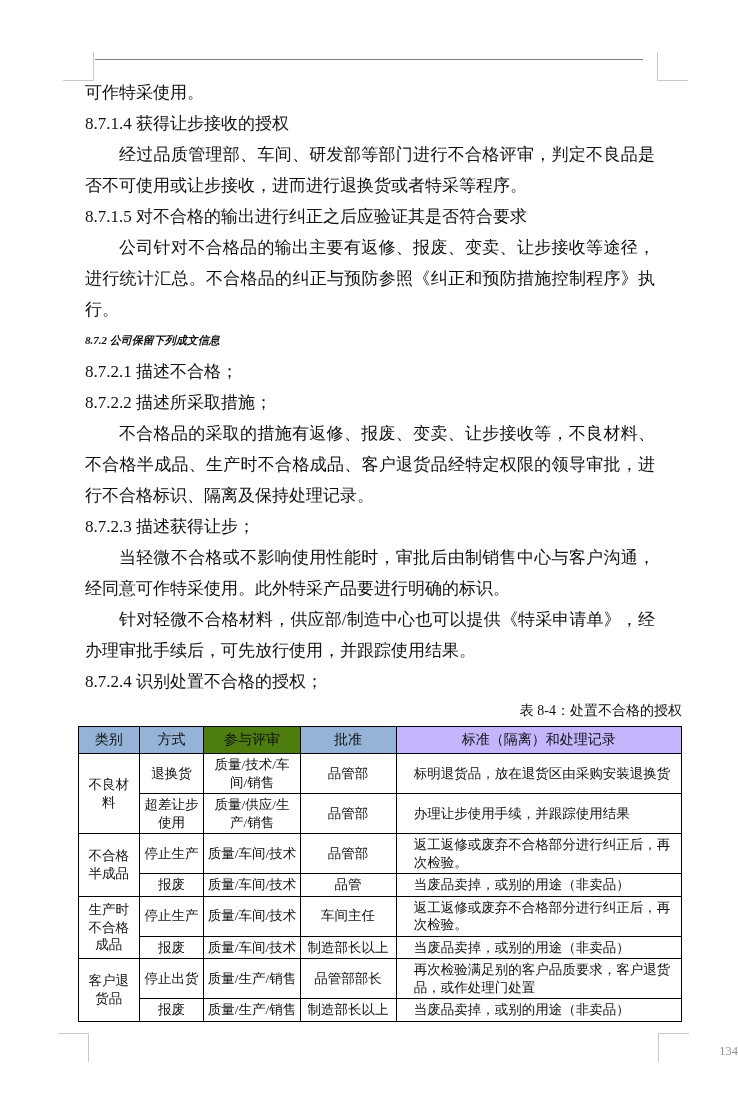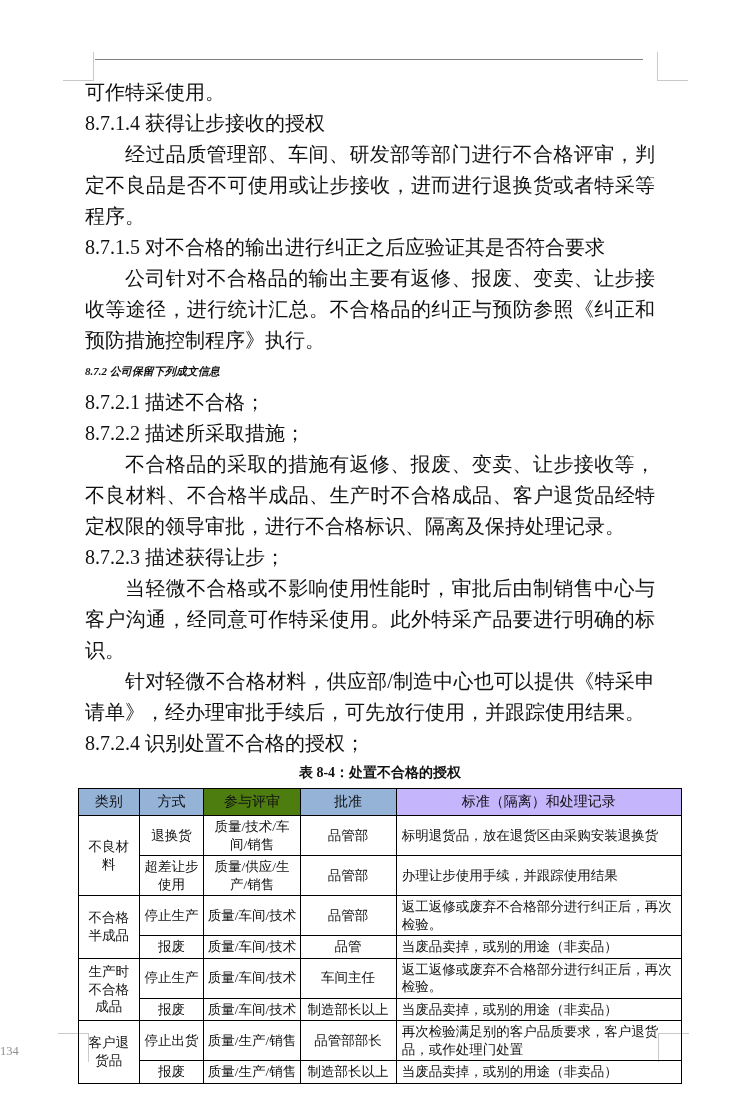--- a/index.html
+++ b/index.html
@@ -8,35 +8,35 @@
   .header-title{position:absolute;top:26px;left:0;width:100%;text-align:center;
         color:#8f8f8f;font-size:14px;letter-spacing:0.5px;}
   .header-rule{position:absolute;top:59px;left:95px;width:548px;height:0;
         border-top:1px solid #7f7f7f;}
   .crop{position:absolute;width:30px;height:28px;}
   .crop.tl{left:63px;top:52px;border-right:1px solid #c9c9c9;border-bottom:1px solid #c9c9c9;}
   .crop.tr{left:657px;top:52px;border-left:1px solid #c9c9c9;border-bottom:1px solid #c9c9c9;}
   .crop.bl{left:58px;top:1033px;border-right:1px solid #c9c9c9;border-top:1px solid #c9c9c9;}
   .crop.br{left:658px;top:1033px;border-left:1px solid #c9c9c9;border-top:1px solid #c9c9c9;}
   .content{position:absolute;left:85px;top:77px;width:570px;}
-  .para{margin:0;font-size:20px;line-height:31px;text-align:justify;}
+  .para{margin:0;font-size:17px;line-height:31px;text-align:justify;}
   .para.indent{text-indent:2em;}
   .para.heading-bold{font-weight:bold;font-size:11px;font-style:italic;}
-  .table-caption{width:604px;margin-left:-7px;text-align:center;font-weight:bold;
+  .table-caption{width:604px;margin-left:-7px;text-align:right;font-weight:normal;
         font-size:14px;line-height:26px;margin-top:1px;}
   table.auth{width:604px;margin-left:-7px;border-collapse:collapse;table-layout:fixed;
         border:1px solid #f9a8d4;margin-top:2px;}
   table.auth th{font-weight:normal;font-size:14px;padding:4px 2px;border:1px solid #000;
         text-align:center;}
   table.auth td{border:1px solid #000;font-size:13.5px;line-height:17.5px;padding:2px 3px;
         text-align:center;vertical-align:middle;}
-  table.auth td.std{text-align:left;padding-left:5px;}
+  table.auth td.std{text-align:left;padding-left:17px;}
   .col-cat{width:60px;} .col-mode{width:64px;} .col-rev{width:95px;}
   .col-app{width:95px;} .col-std{width:282px;}
-  .footer-pagenum{position:absolute;top:1044px;left:0;width:100%;text-align:left;
+  .footer-pagenum{position:absolute;top:1044px;left:0;width:100%;text-align:right;
         color:#8f8f8f;font-size:12.5px;}
 </style>
 </head>
 <body>
 
 <div class="page">
 
   <div class="header-rule"></div>
 
   <div class="crop tl"></div>

